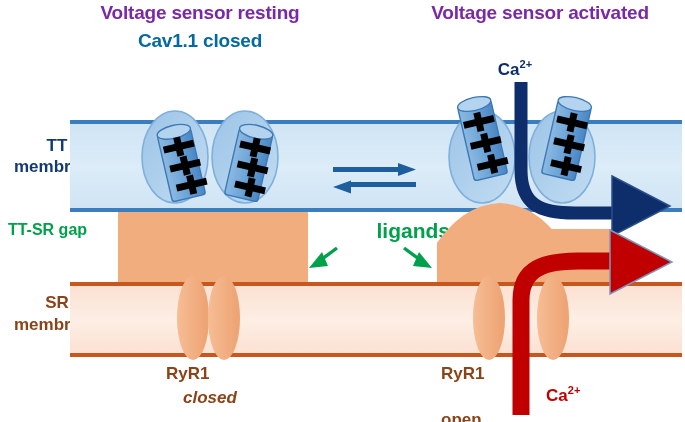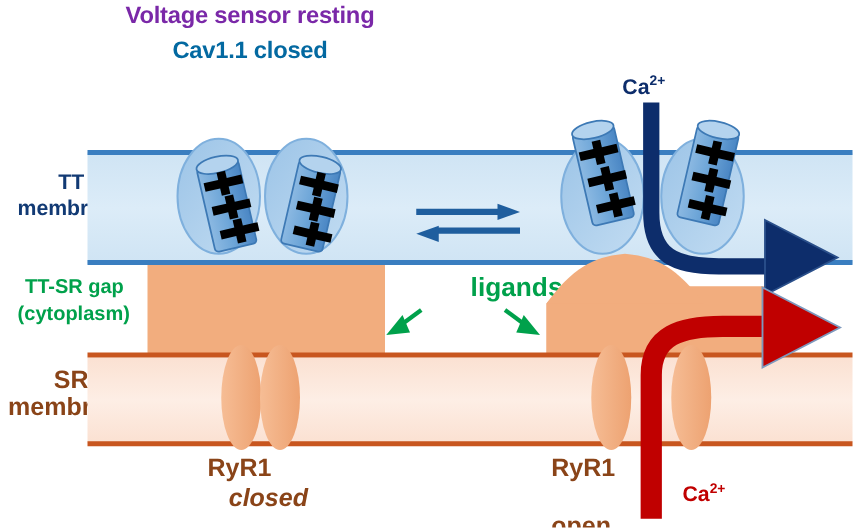--- a/index.html
+++ b/index.html
@@ -8,43 +8,43 @@
   #stage{position:relative;width:685px;height:422px;background:#fff;border-radius:24px;}
   .lbl{position:absolute;white-space:nowrap;font-weight:bold;line-height:1.12;}
   .ctr{text-align:center;}
   #svgroot{position:absolute;left:0;top:0;width:685px;height:422px;}
 
   
   .h-purple{color:#7a28a8;font-size:19px;letter-spacing:-0.2px;}
   .h-navy{color:#0369a1;font-size:19px;letter-spacing:-0.2px;}
   .t-navy{color:#123a74;font-size:17px;}
   .t-green{color:#00a14b;font-size:19px;}
-  .t-brown{color:#8a4418;font-size:20px;}
+  .t-brown{color:#8a4418;font-size:17px;}
   .t-red{color:#c00000;font-size:17px;}
   .t-ca-navy{color:#0d2d6b;font-size:17px;}
   sup{font-size:0.65em;vertical-align:super;line-height:0;}
 </style>
 </head>
 <body>
 
 <div id="stage">
 
   <div class="lbl h-purple ctr" style="left:55px;top:2px;width:290px;">Voltage sensor resting</div>
   <div class="lbl h-navy ctr" style="left:55px;top:30px;width:290px;">Cav1.1 closed</div>
 
+  <div class="lbl h-purple ctr" style="left:395px;top:2px;width:290px;">Voltage sensor activated</div>
 
   <div class="lbl t-ca-navy ctr" style="left:470px;top:60px;width:90px;">
     <span>Ca</span><sup>2+</sup>
   </div>
 
   <div class="lbl t-navy ctr" style="left:2px;top:136px;width:110px;">TT</div>
   <div class="lbl t-navy ctr" style="left:2px;top:157px;width:110px;">membrane</div>
 
-  <div class="lbl t-green ctr" style="left:12px;top:221px;width:95px;font-size:16px;">TT-SR gap</div>
-  <div class="lbl t-green ctr" style="left:0px;top:243px;width:118px;font-size:16px;">(cytoplasm)</div>
+  <div class="lbl t-green ctr" style="left:0px;top:221px;width:95px;font-size:16px;">TT-SR gap</div>
 
   <div class="lbl t-brown ctr" style="left:2px;top:293px;width:110px;">SR</div>
   <div class="lbl t-brown ctr" style="left:2px;top:315px;width:110px;">membrane</div>
 
   <div class="lbl t-navy ctr" style="left:330px;top:132px;width:100px;font-size:20px;">ΔVm</div>
 
   <div class="lbl t-green ctr" style="left:310px;top:219px;width:140px;font-size:21px;text-align:right;">ligands</div>
 
   <div class="lbl t-brown" style="left:166px;top:364px;">RyR1</div>
   <div class="lbl t-brown" style="left:183px;top:388px;font-style:italic;">closed</div>

